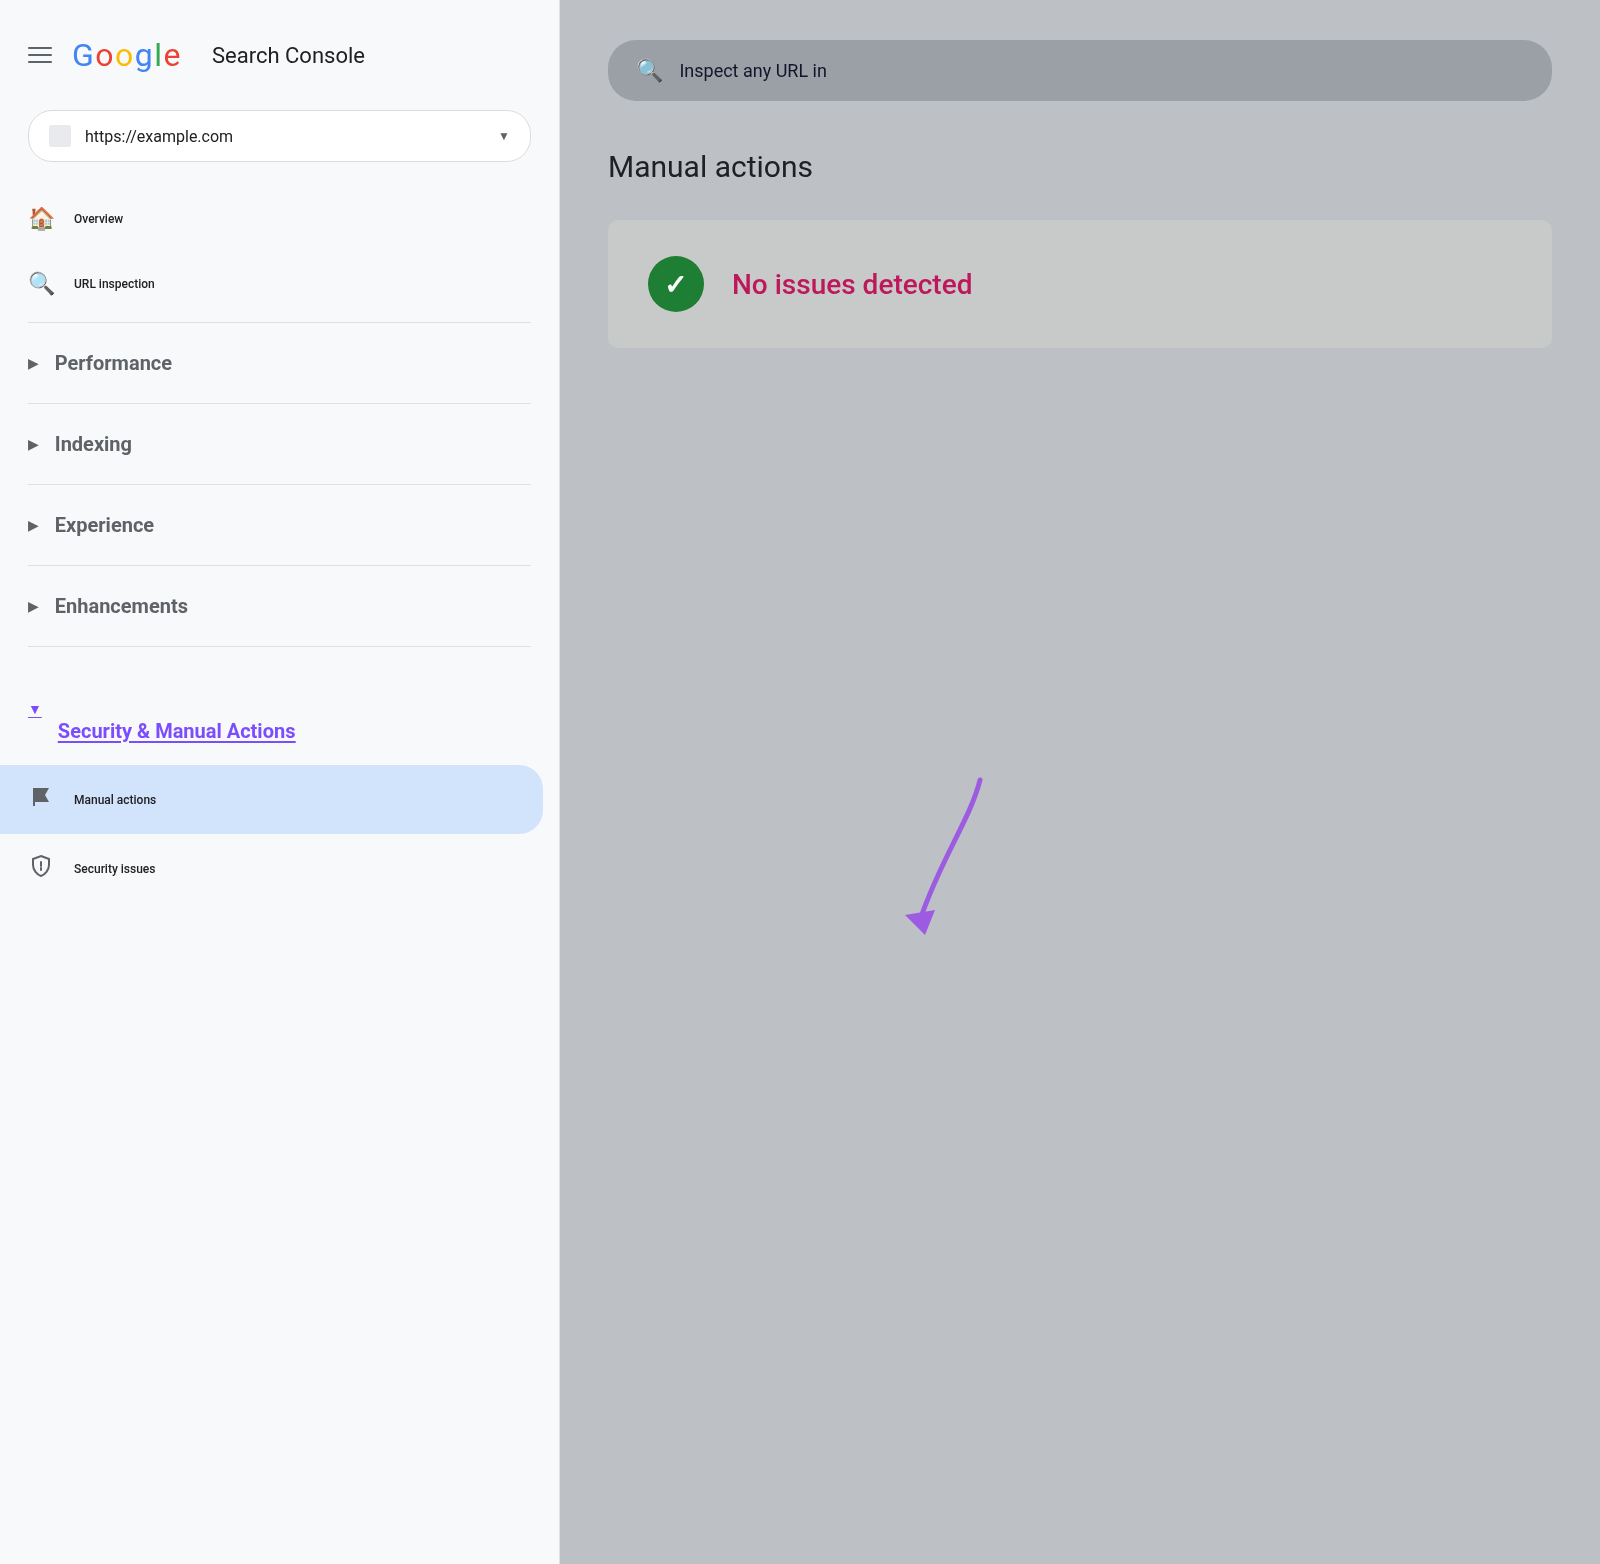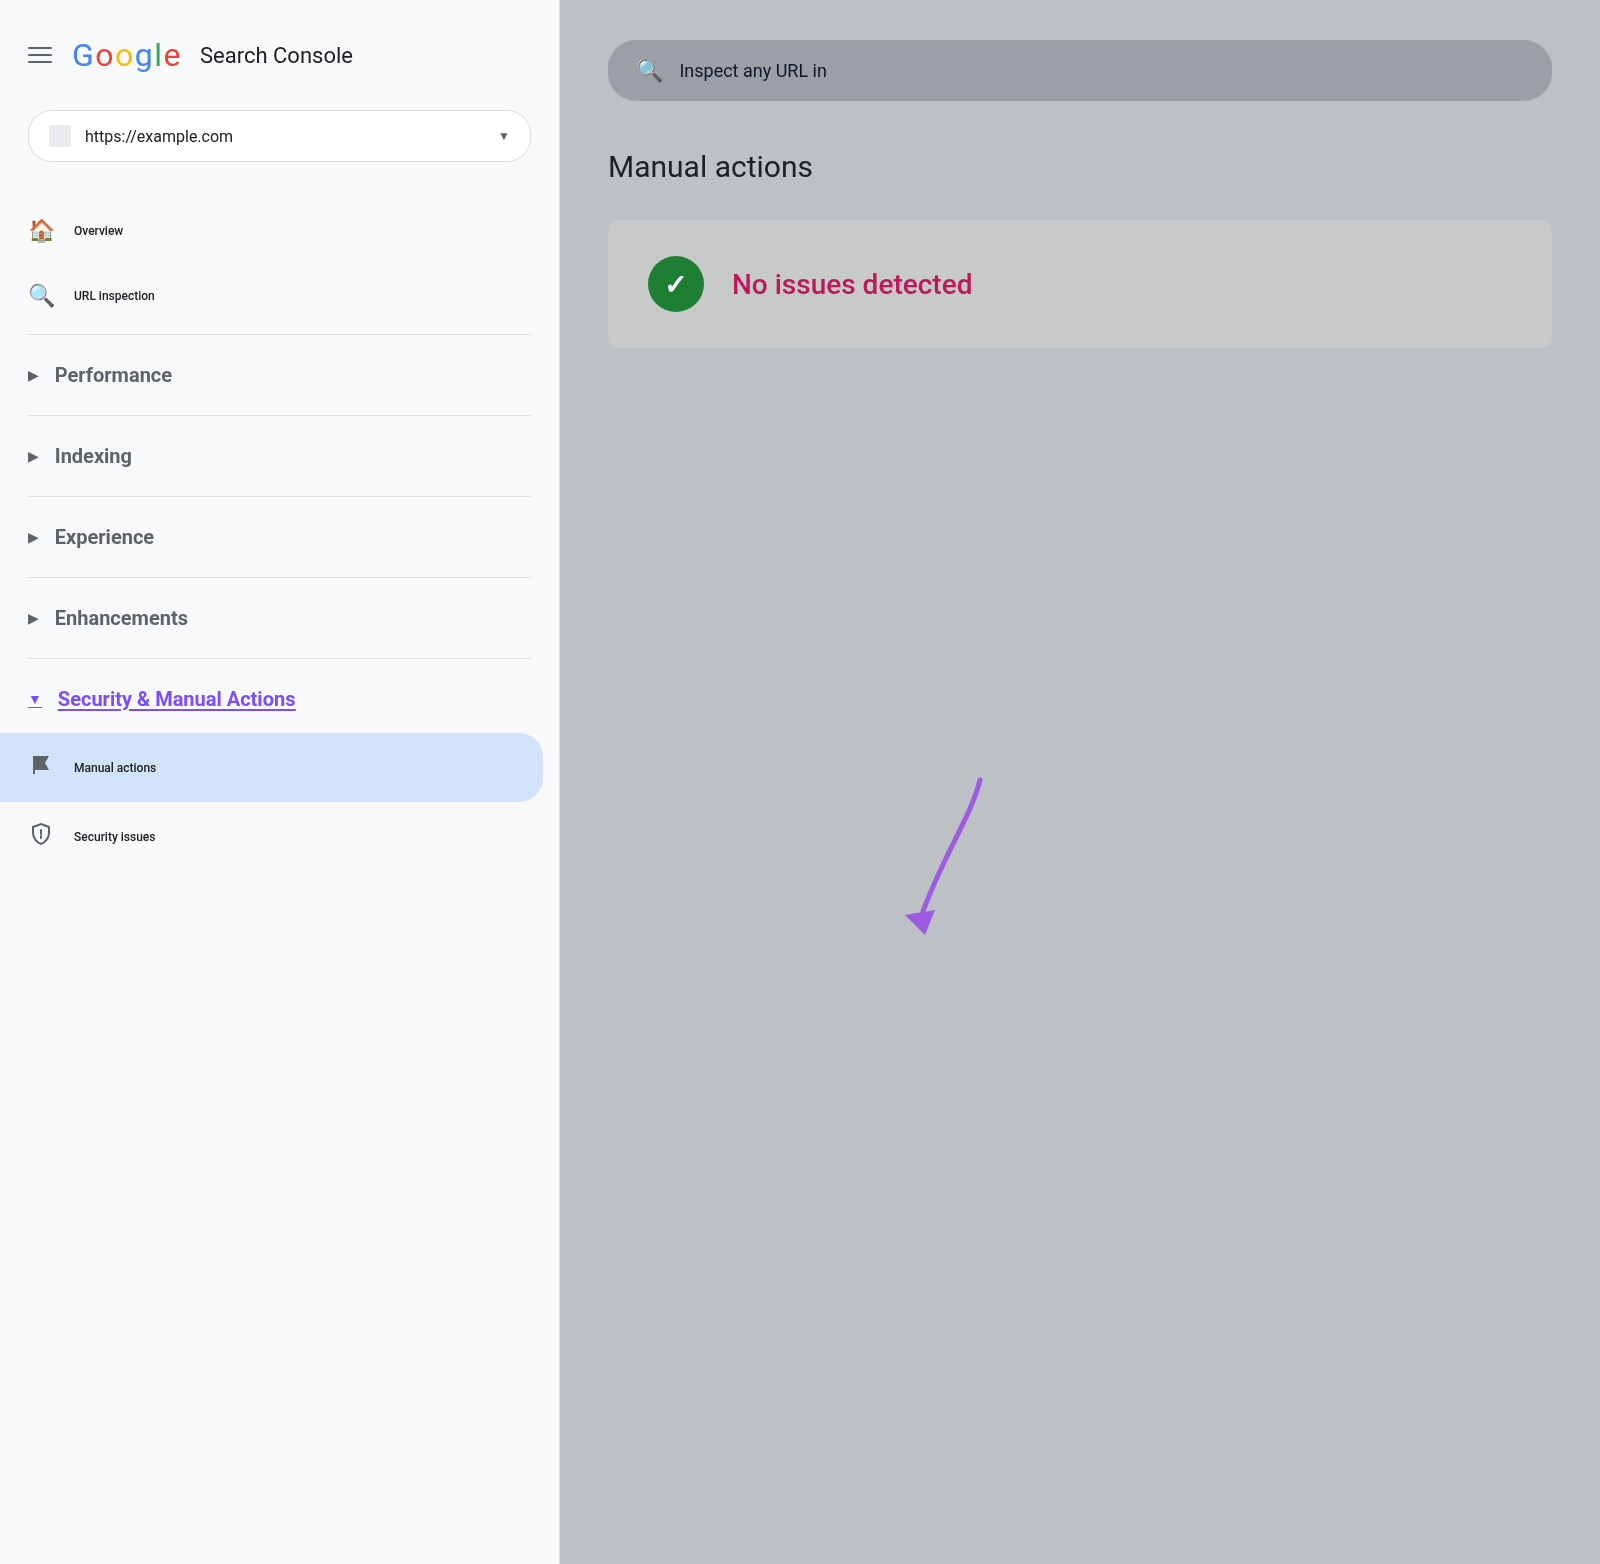--- a/index.html
+++ b/index.html
@@ -62,25 +62,25 @@
 
     .g-blue { color: #4285f4; }
     .g-red { color: #ea4335; }
     .g-yellow { color: #fbbc05; }
     .g-green { color: #34a853; }
 
     .console-title {
       font-size: 22px;
       color: #202124;
       font-weight: 400;
-      margin-left: 0;
+      margin-left: 12px;
     }
 
     .site-selector {
-      margin: 8px 28px 36px 28px;
+      margin: 8px 28px 24px 28px;
       background: white;
       border: 1px solid #dadce0;
       border-radius: 24px;
       padding: 14px 20px;
       display: flex;
       align-items: center;
       gap: 14px;
       cursor: pointer;
     }
 
@@ -167,20 +167,21 @@
     }
 
     .section-label {
       font-size: 20px;
       font-weight: 700;
     }
 
     .section-header.expanded .section-label {
       color: #7c4dff;
       text-decoration: underline;
+      margin-top: 44px;
     }
 
     
     .main-content {
       flex: 1;
       background: #bdc1c6;
       padding: 40px 48px;
       position: relative;
     }
 

